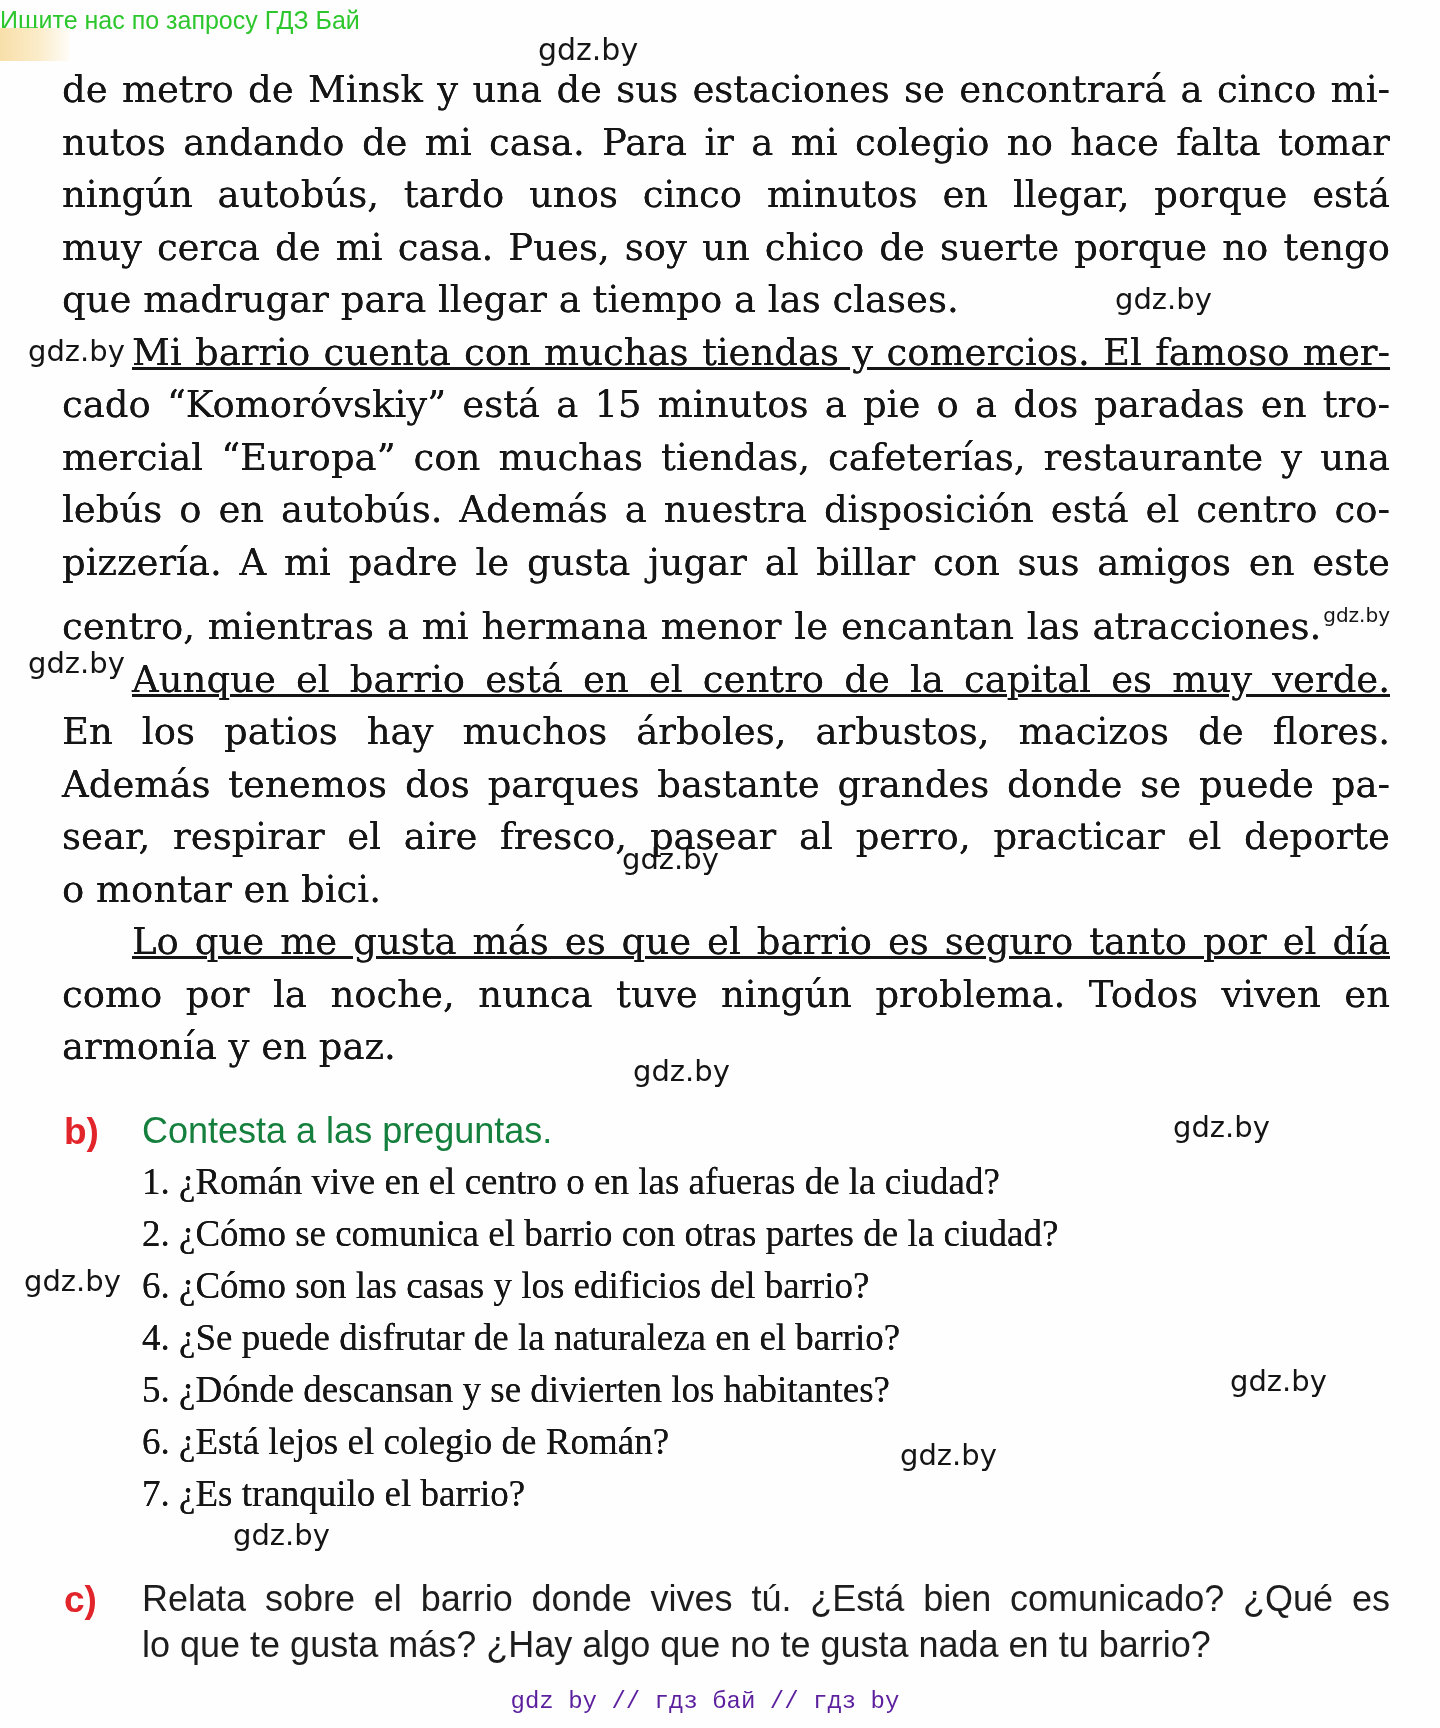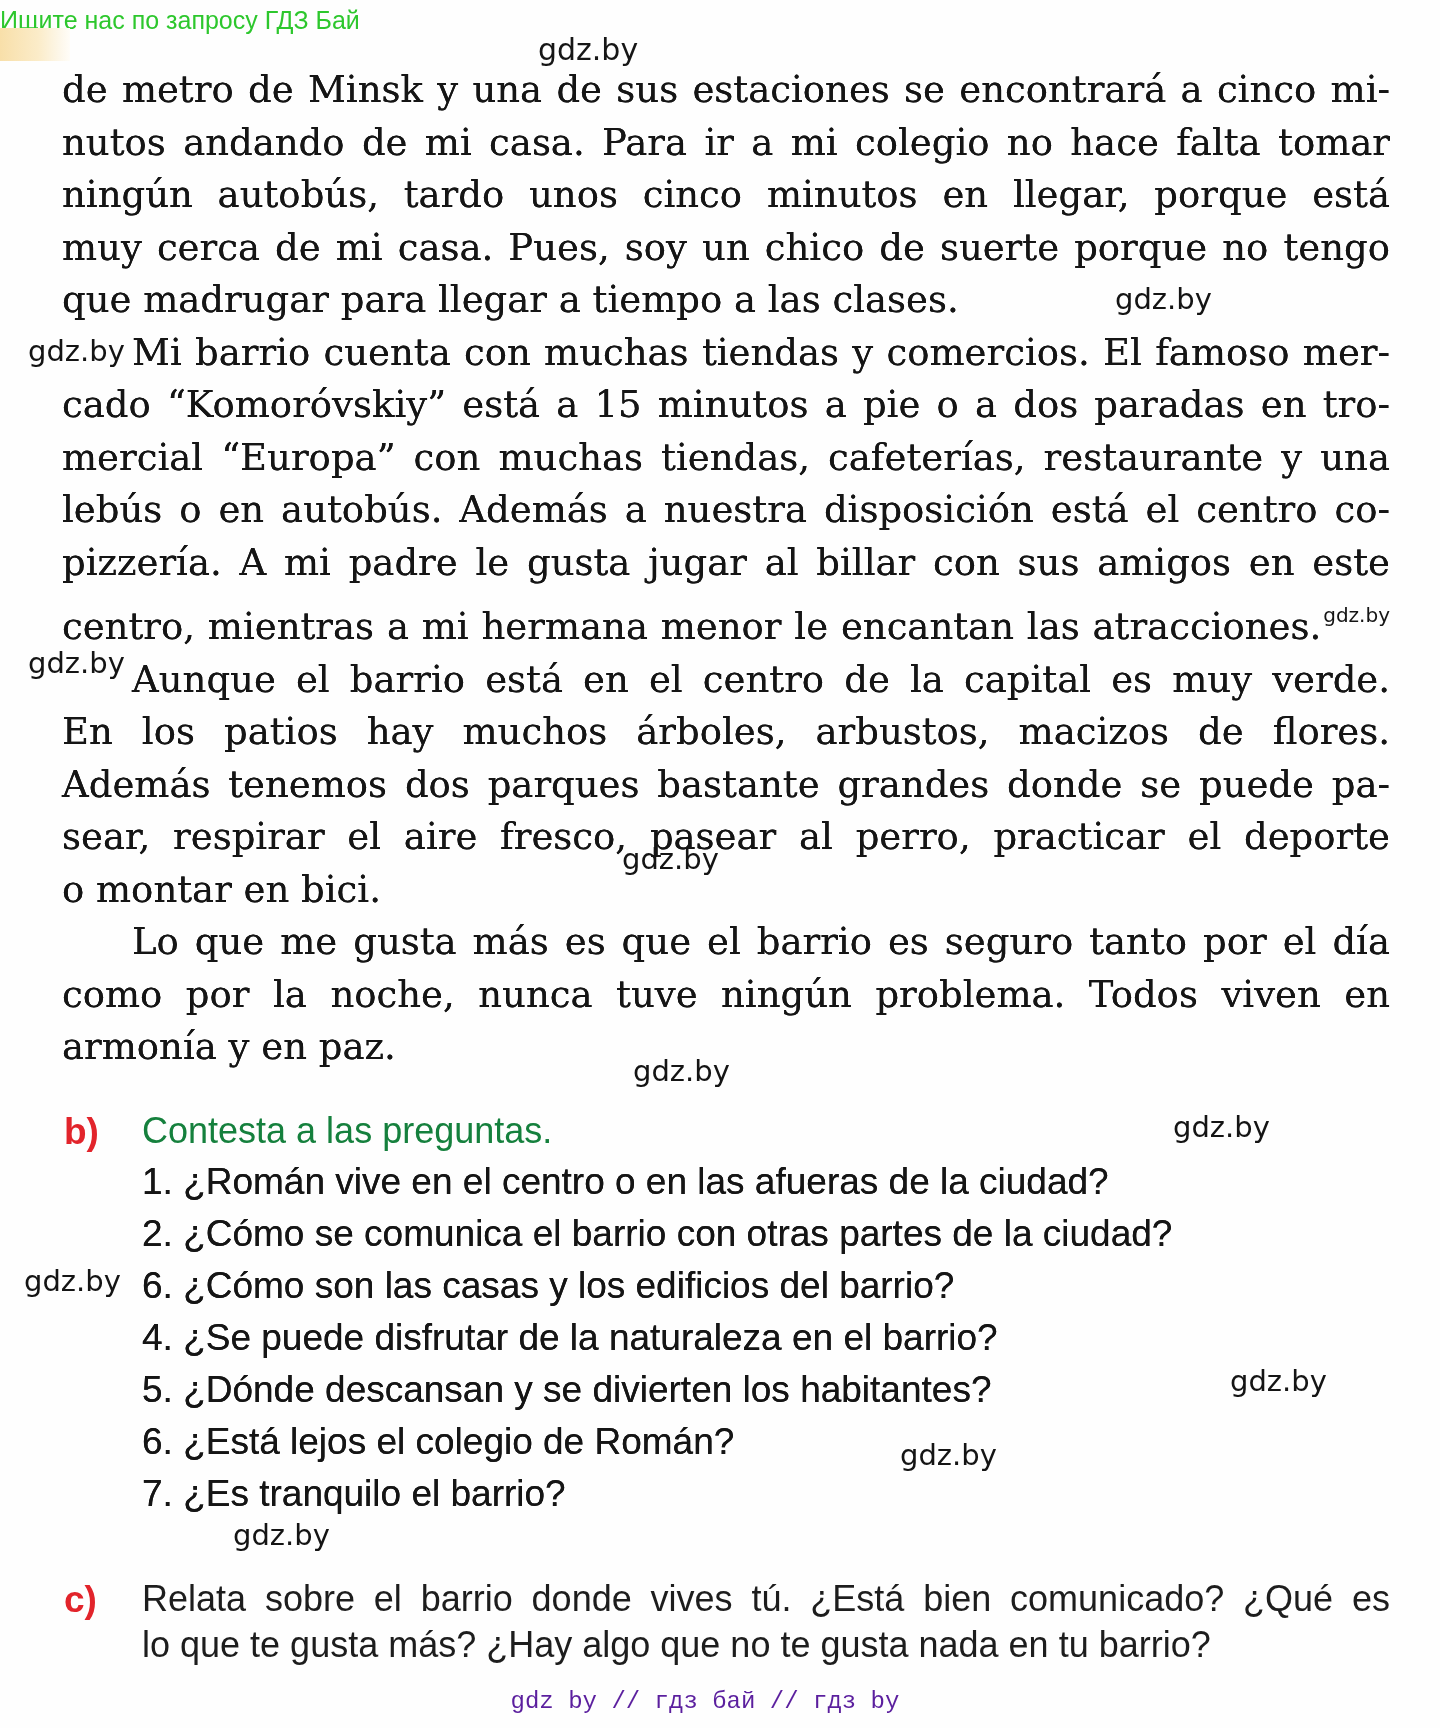--- a/index.html
+++ b/index.html
@@ -30,21 +30,21 @@
 
   
   .main{
     position:absolute;left:62px;top:64px;width:1328px;
     font-family:"DejaVu Serif", serif;
     font-size:37px;line-height:52.5px;color:#151515;
     text-shadow:0 0 0.6px #151515;
   }
   .tline{text-align:justify;text-align-last:justify;}
   .tline.last{text-align:justify;text-align-last:left;}
-  .tline.ind{text-indent:70px;}
+  .tline.ind{text-indent:70px;text-decoration:underline;}
 
   .wm{
     font-family:"DejaVu Sans", sans-serif;
     font-size:29px;color:#141414;line-height:30px;
     text-shadow:none;text-indent:0;
   }
   .wm.abs{position:absolute;}
   .supwm{
     font-family:"DejaVu Sans", sans-serif;
     font-size:20px;color:#141414;
@@ -63,21 +63,21 @@
     font-family:"Liberation Sans", sans-serif;
     font-weight:bold;font-size:37px;color:#e2242b;
   }
   .extitle{
     font-family:"Liberation Sans", sans-serif;
     font-size:36px;line-height:46px;color:#15803d;
     padding-left:80px;
   }
   .qlist{margin-top:2px;}
   .qline{
-    font-family:Liberation Sans, sans-serif;
+    font-family:Liberation Serif, serif;
     font-size:37px;line-height:52px;color:#151515;
     padding-left:80px;
     text-shadow:0 0 0.6px #151515;
   }
   .cline{
     font-family:"Liberation Sans", sans-serif;
     font-size:36px;line-height:46px;color:#1d1d1d;
     padding-left:80px;
   }
   .cline.j{text-align:justify;text-align-last:justify;}

